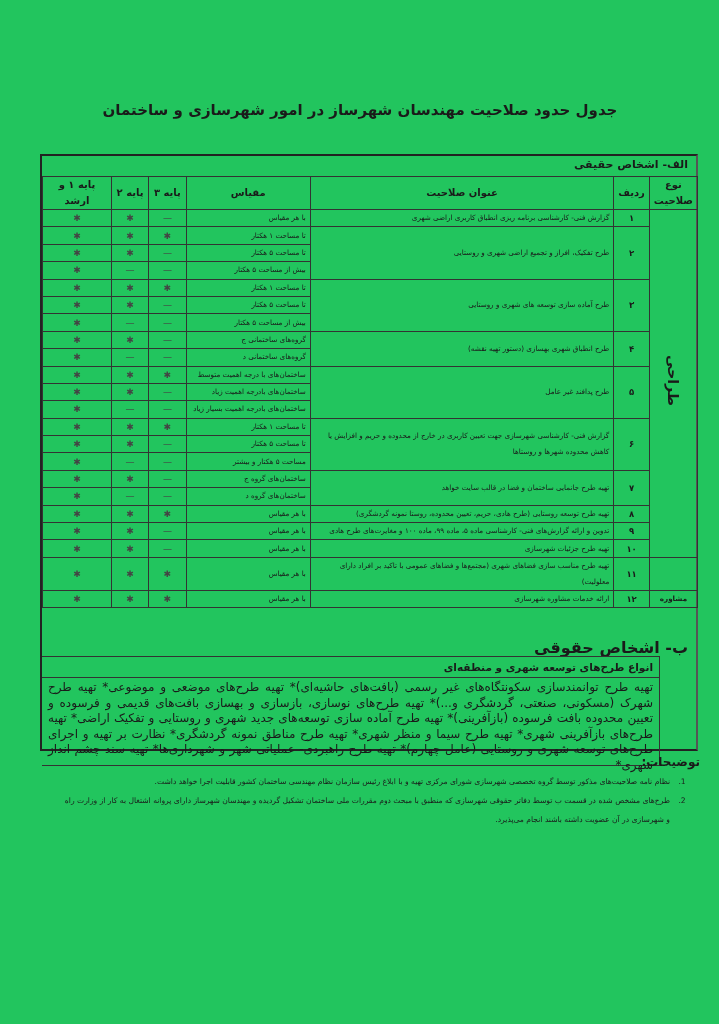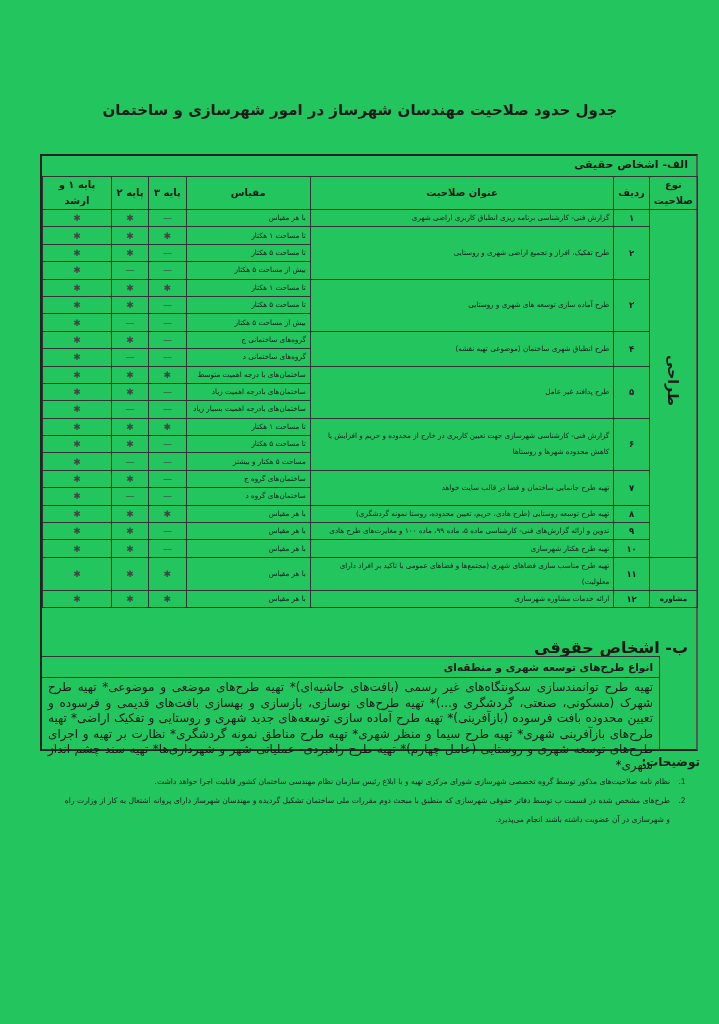--- a/index.html
+++ b/index.html
@@ -12,21 +12,21 @@
   table.main th, table.main td { border:1px solid #333; padding:0 4px; height:16.4px; line-height:16px; }
   table.main th { font-weight:bold; font-size:10px; height:32px; }
   td.type { width:34px; text-align:center; font-weight:bold; }
   td.num { width:22px; text-align:center; font-weight:bold; font-size:8.5px; }
   td.desc { width:310px; text-align:right;margin-top:16px; }
   td.scale { width:120px; text-align:right; }
   td.mark { width:29px; text-align:center; font-size:9px; color:#444; }
   td.mark.wide { width:62px; }
   .vert { writing-mode:vertical-rl; font-size:14px; font-weight:bold; }
   .secB { position:absolute; right:8px; top:482px; direction:rtl; font-size:16px; font-weight:bold; }
-  .boxB { position:absolute; left:0; top:500px; width:618px; height:94px; border:1px solid #333; border-left:none; direction:rtl; box-sizing:border-box; }
+  .boxB { position:absolute; left:0; top:500px; width:618px; height:110px; border:1px solid #333; border-left:none; direction:rtl; box-sizing:border-box; }
   .boxB .hd { font-size:10.5px; font-weight:bold; padding:4px 6px; border-bottom:1px solid #333; }
   .boxB .bd { font-size:12px; line-height:15.5px; padding:2px 6px; text-align:justify; }
   .notes { position:absolute; left:60px; top:756px; width:640px; direction:rtl; font-size:7.6px; line-height:19px; }
   .notes .nh { font-size:12px; font-weight:bold; line-height:12px; }
   .notes ol { margin:4px; padding-right:20px; }
   .notes li { padding-right:6px; }
 </style>
 </head>
 <body>
 
@@ -92,21 +92,21 @@
             <td class="mark wide">✱</td>
           </tr>
           <tr>
             <td class="scale">بیش از مساحت ۵ هکتار</td>
             <td class="mark">—</td>
             <td class="mark">—</td>
             <td class="mark wide">✱</td>
           </tr>
           <tr>
             <td class="num" rowspan="2">۴</td>
-            <td class="desc" rowspan="2">طرح انطباق شهری ساختمان (موضوعی تهیه نقشه)</td>
+            <td class="desc" rowspan="2">طرح انطباق شهری بهسازی (دستور تهیه نقشه)</td>
             <td class="scale">گروه‌های ساختمانی ج</td>
             <td class="mark">—</td>
             <td class="mark">✱</td>
             <td class="mark wide">✱</td>
           </tr>
           <tr>
             <td class="scale">گروه‌های ساختمانی د</td>
             <td class="mark">—</td>
             <td class="mark">—</td>
             <td class="mark wide">✱</td>
@@ -176,21 +176,21 @@
           <tr>
             <td class="num" rowspan="1">۹</td>
             <td class="desc" rowspan="1">تدوین و ارائه گزارش‌های فنی- کارشناسی ماده ۵، ماده ۹۹، ماده ۱۰۰ و مغایرت‌های طرح هادی</td>
             <td class="scale">با هر مقیاس</td>
             <td class="mark">—</td>
             <td class="mark">✱</td>
             <td class="mark wide">✱</td>
           </tr>
           <tr>
             <td class="num" rowspan="1">۱۰</td>
-            <td class="desc" rowspan="1">تهیه طرح هکتار شهرسازی</td>
+            <td class="desc" rowspan="1">تهیه طرح جزئیات شهرسازی</td>
             <td class="scale">با هر مقیاس</td>
             <td class="mark">—</td>
             <td class="mark">✱</td>
             <td class="mark wide">✱</td>
           </tr>
           <tr>
             <td class="type"></td>
             <td class="num" rowspan="1">۱۱</td>
             <td class="desc" rowspan="1">تهیه طرح مناسب سازی فضاهای شهری (مجتمع‌ها و فضاهای عمومی با تاکید بر افراد دارای معلولیت)</td>
             <td class="scale">با هر مقیاس</td>

